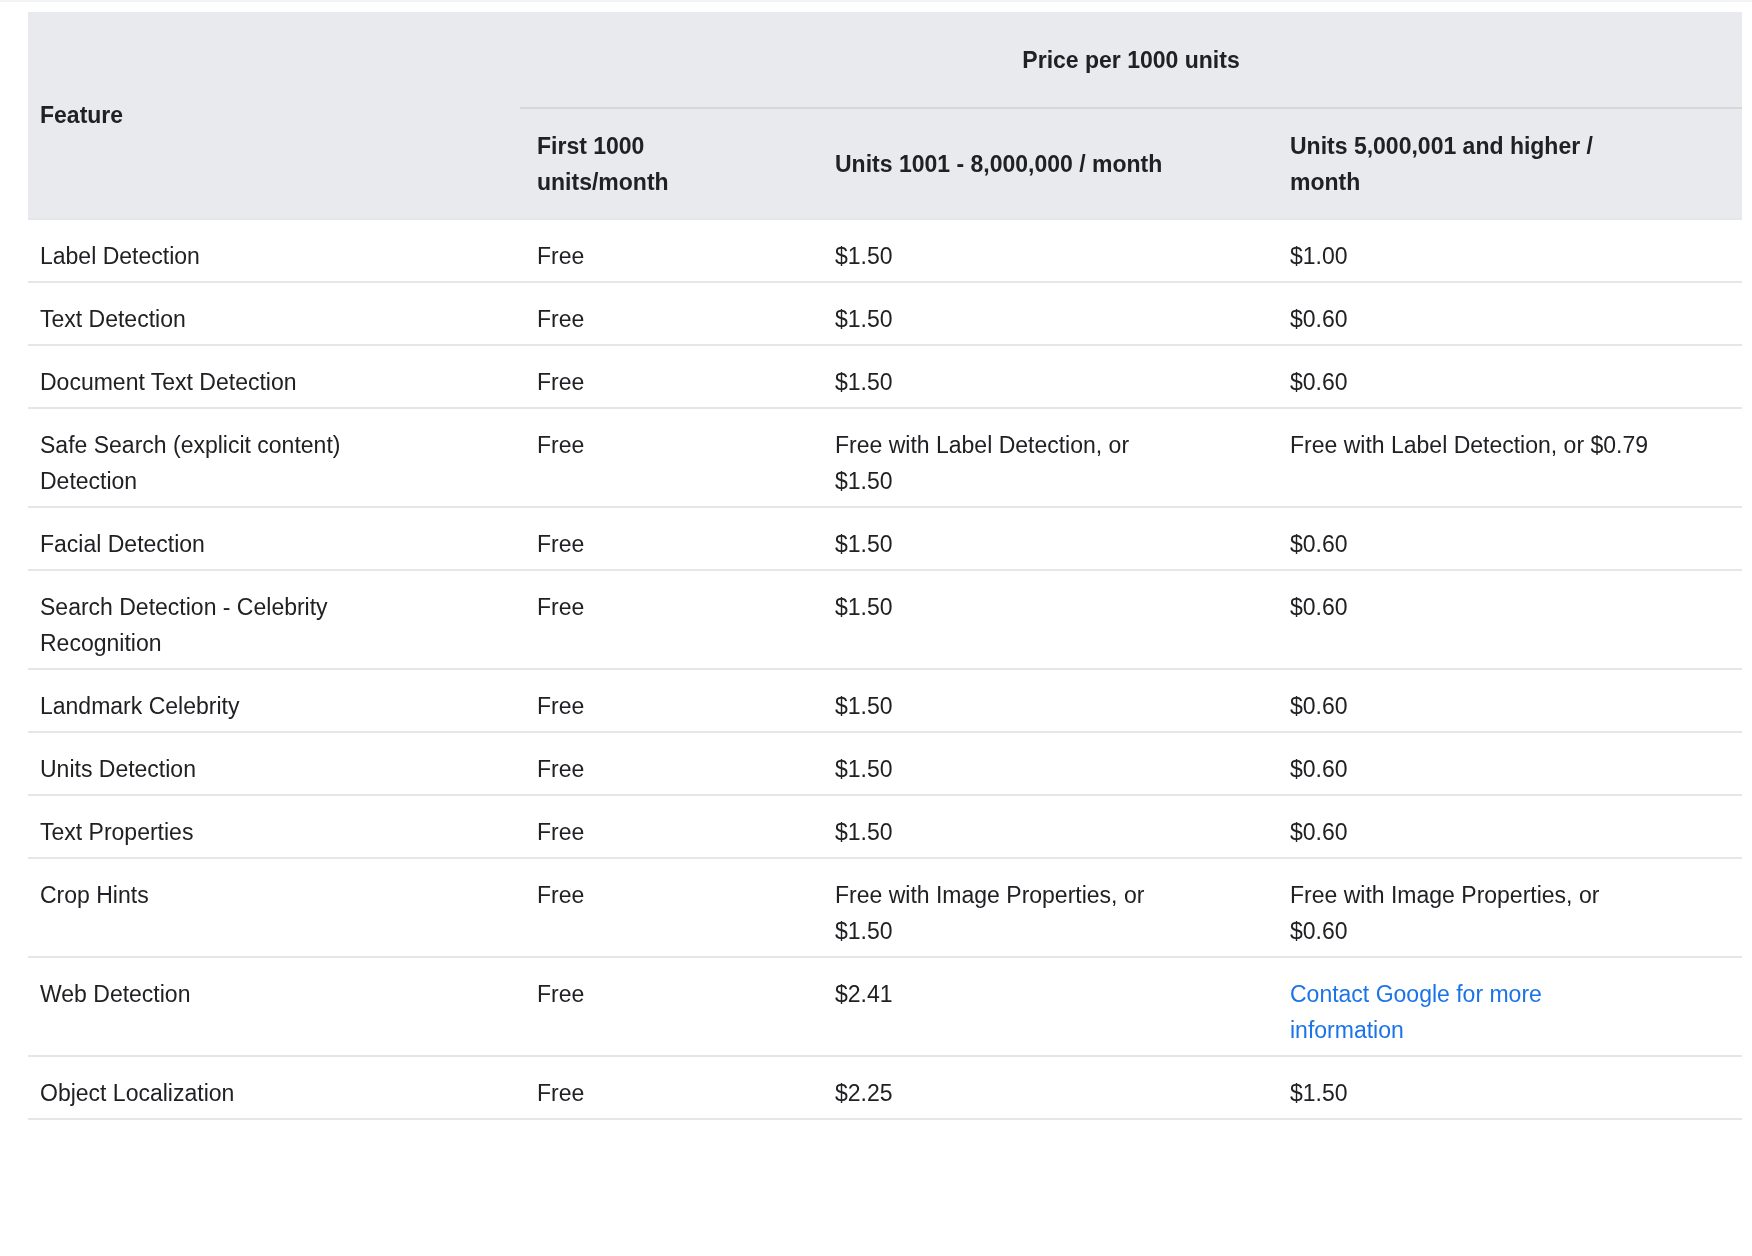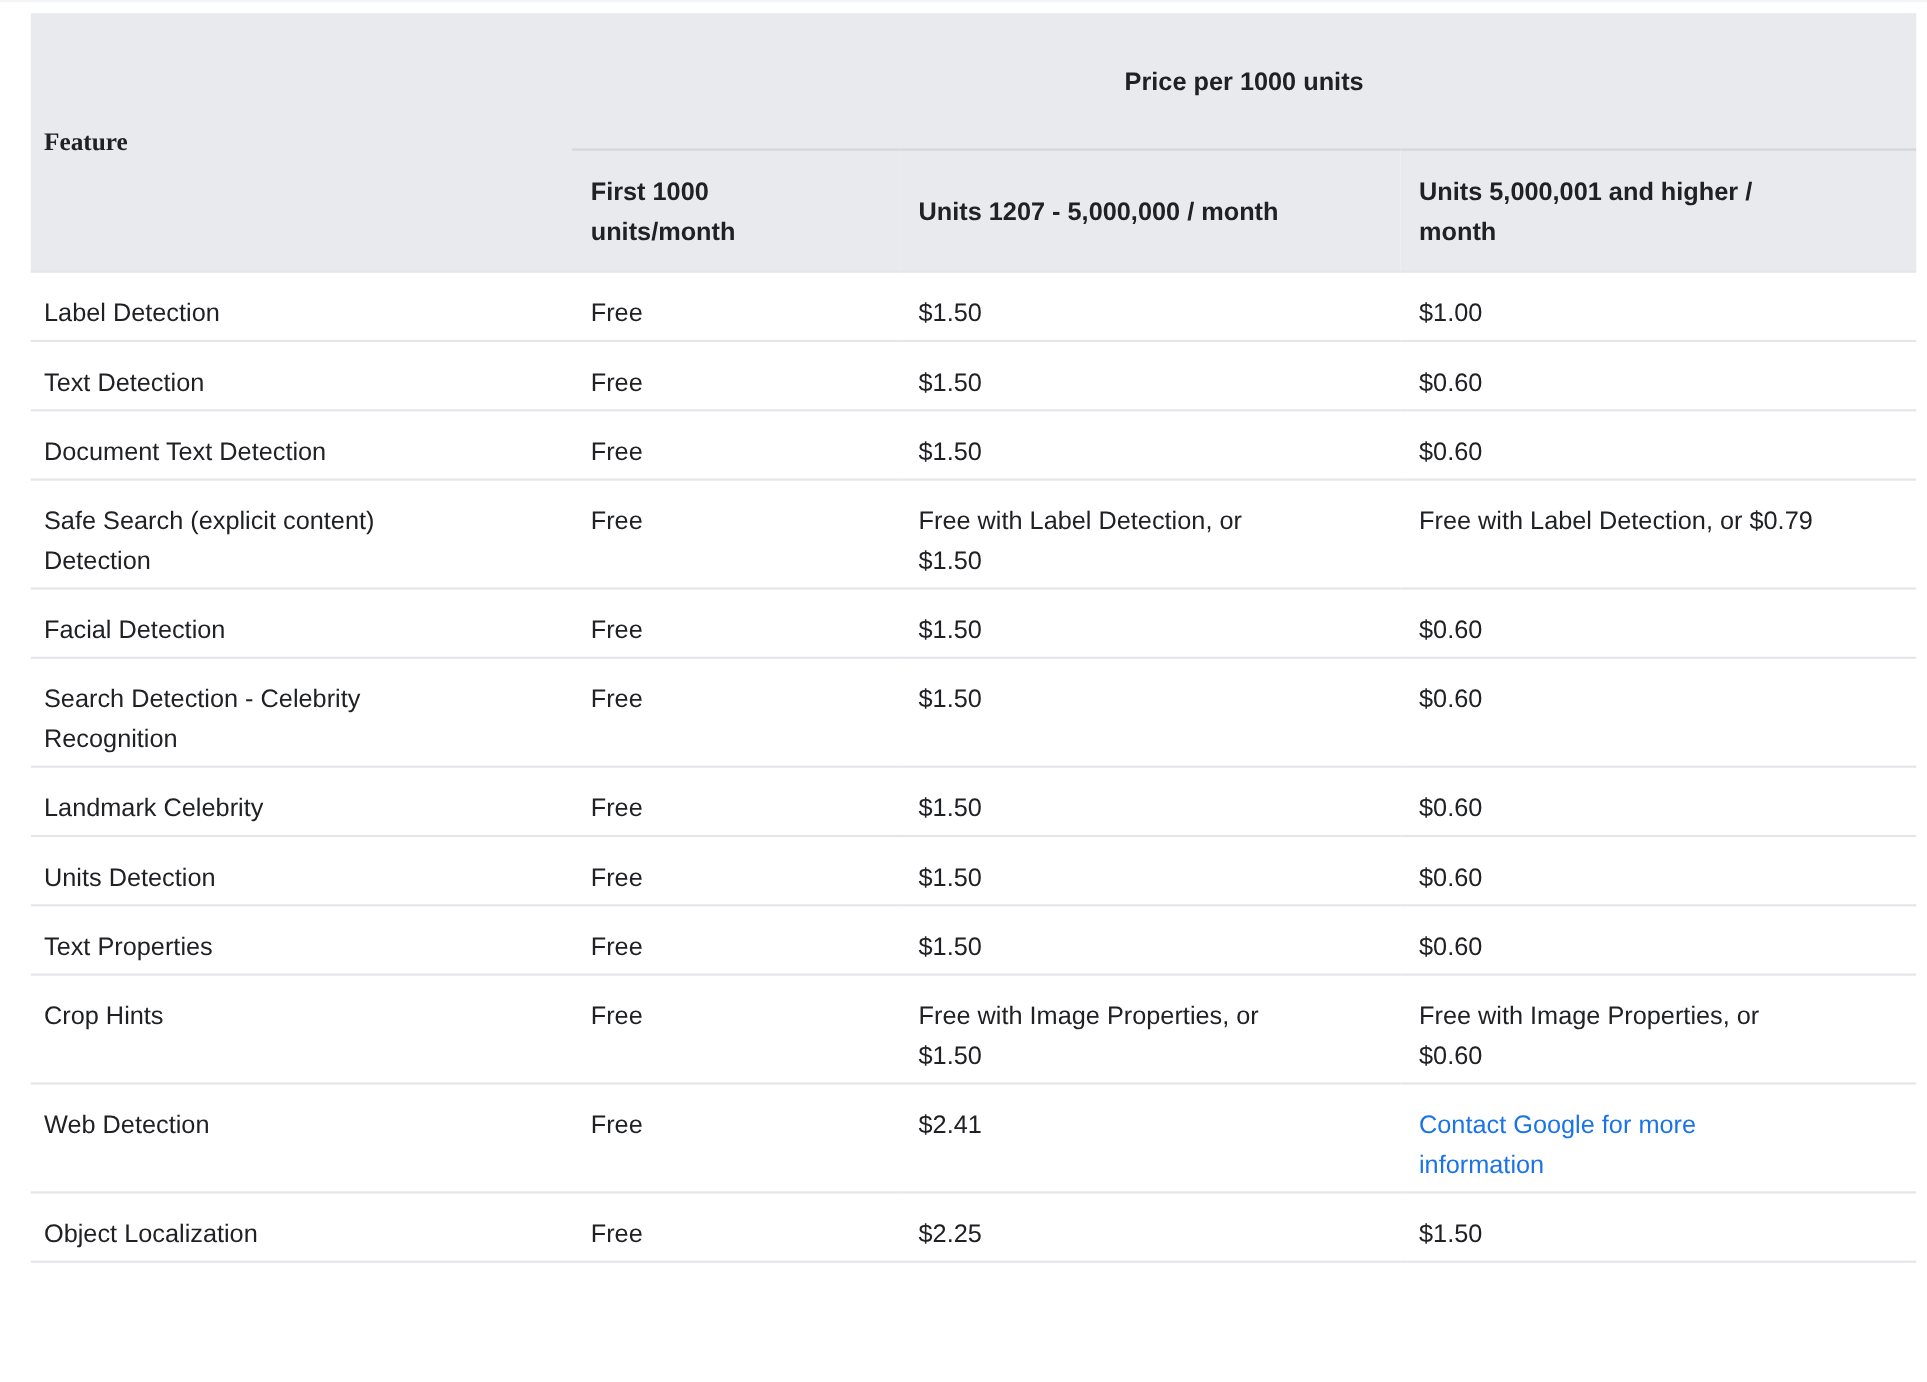--- a/index.html
+++ b/index.html
@@ -38,24 +38,23 @@
   }
   th, td { white-space: pre; }
   thead th {
     background: var(--header-bg);
     font-weight: 700;
     text-align: left;
   }
   th.feature-header {
     vertical-align: middle;
     padding: 0 20px 0 12px;
-    font-family: Liberation Serif, serif;
   }
   th.group-header {
-    height: 124px;
+    height: 96px;
     text-align: center;
     vertical-align: middle;
     padding: 0;
   }
   tr.tier-row th {
     height: 111px;
     vertical-align: middle;
     padding: 0 20px 0 17px;
     border-top: 2px solid var(--header-divider);
     border-bottom: 2px solid var(--row-border);
@@ -87,21 +86,21 @@
       <col style="width:469px">
     </colgroup>
     <thead>
       <tr>
         <th class="feature-header" rowspan="2">Feature</th>
         <th class="group-header" colspan="3">Price per 1000 units</th>
       </tr>
       <tr class="tier-row">
         <th>First 1000
 units/month</th>
-        <th>Units 1207 - 5,000,000 / month</th>
+        <th>Units 1001 - 8,000,000 / month</th>
         <th>Units 5,000,001 and higher /
 month</th>
       </tr>
     </thead>
     <tbody>
   <tr>
     <td class="cell-feature">Label Detection</td>
     <td class="cell-tier">Free</td>
     <td class="cell-tier">$1.50</td>
     <td class="cell-tier">$1.00</td>

